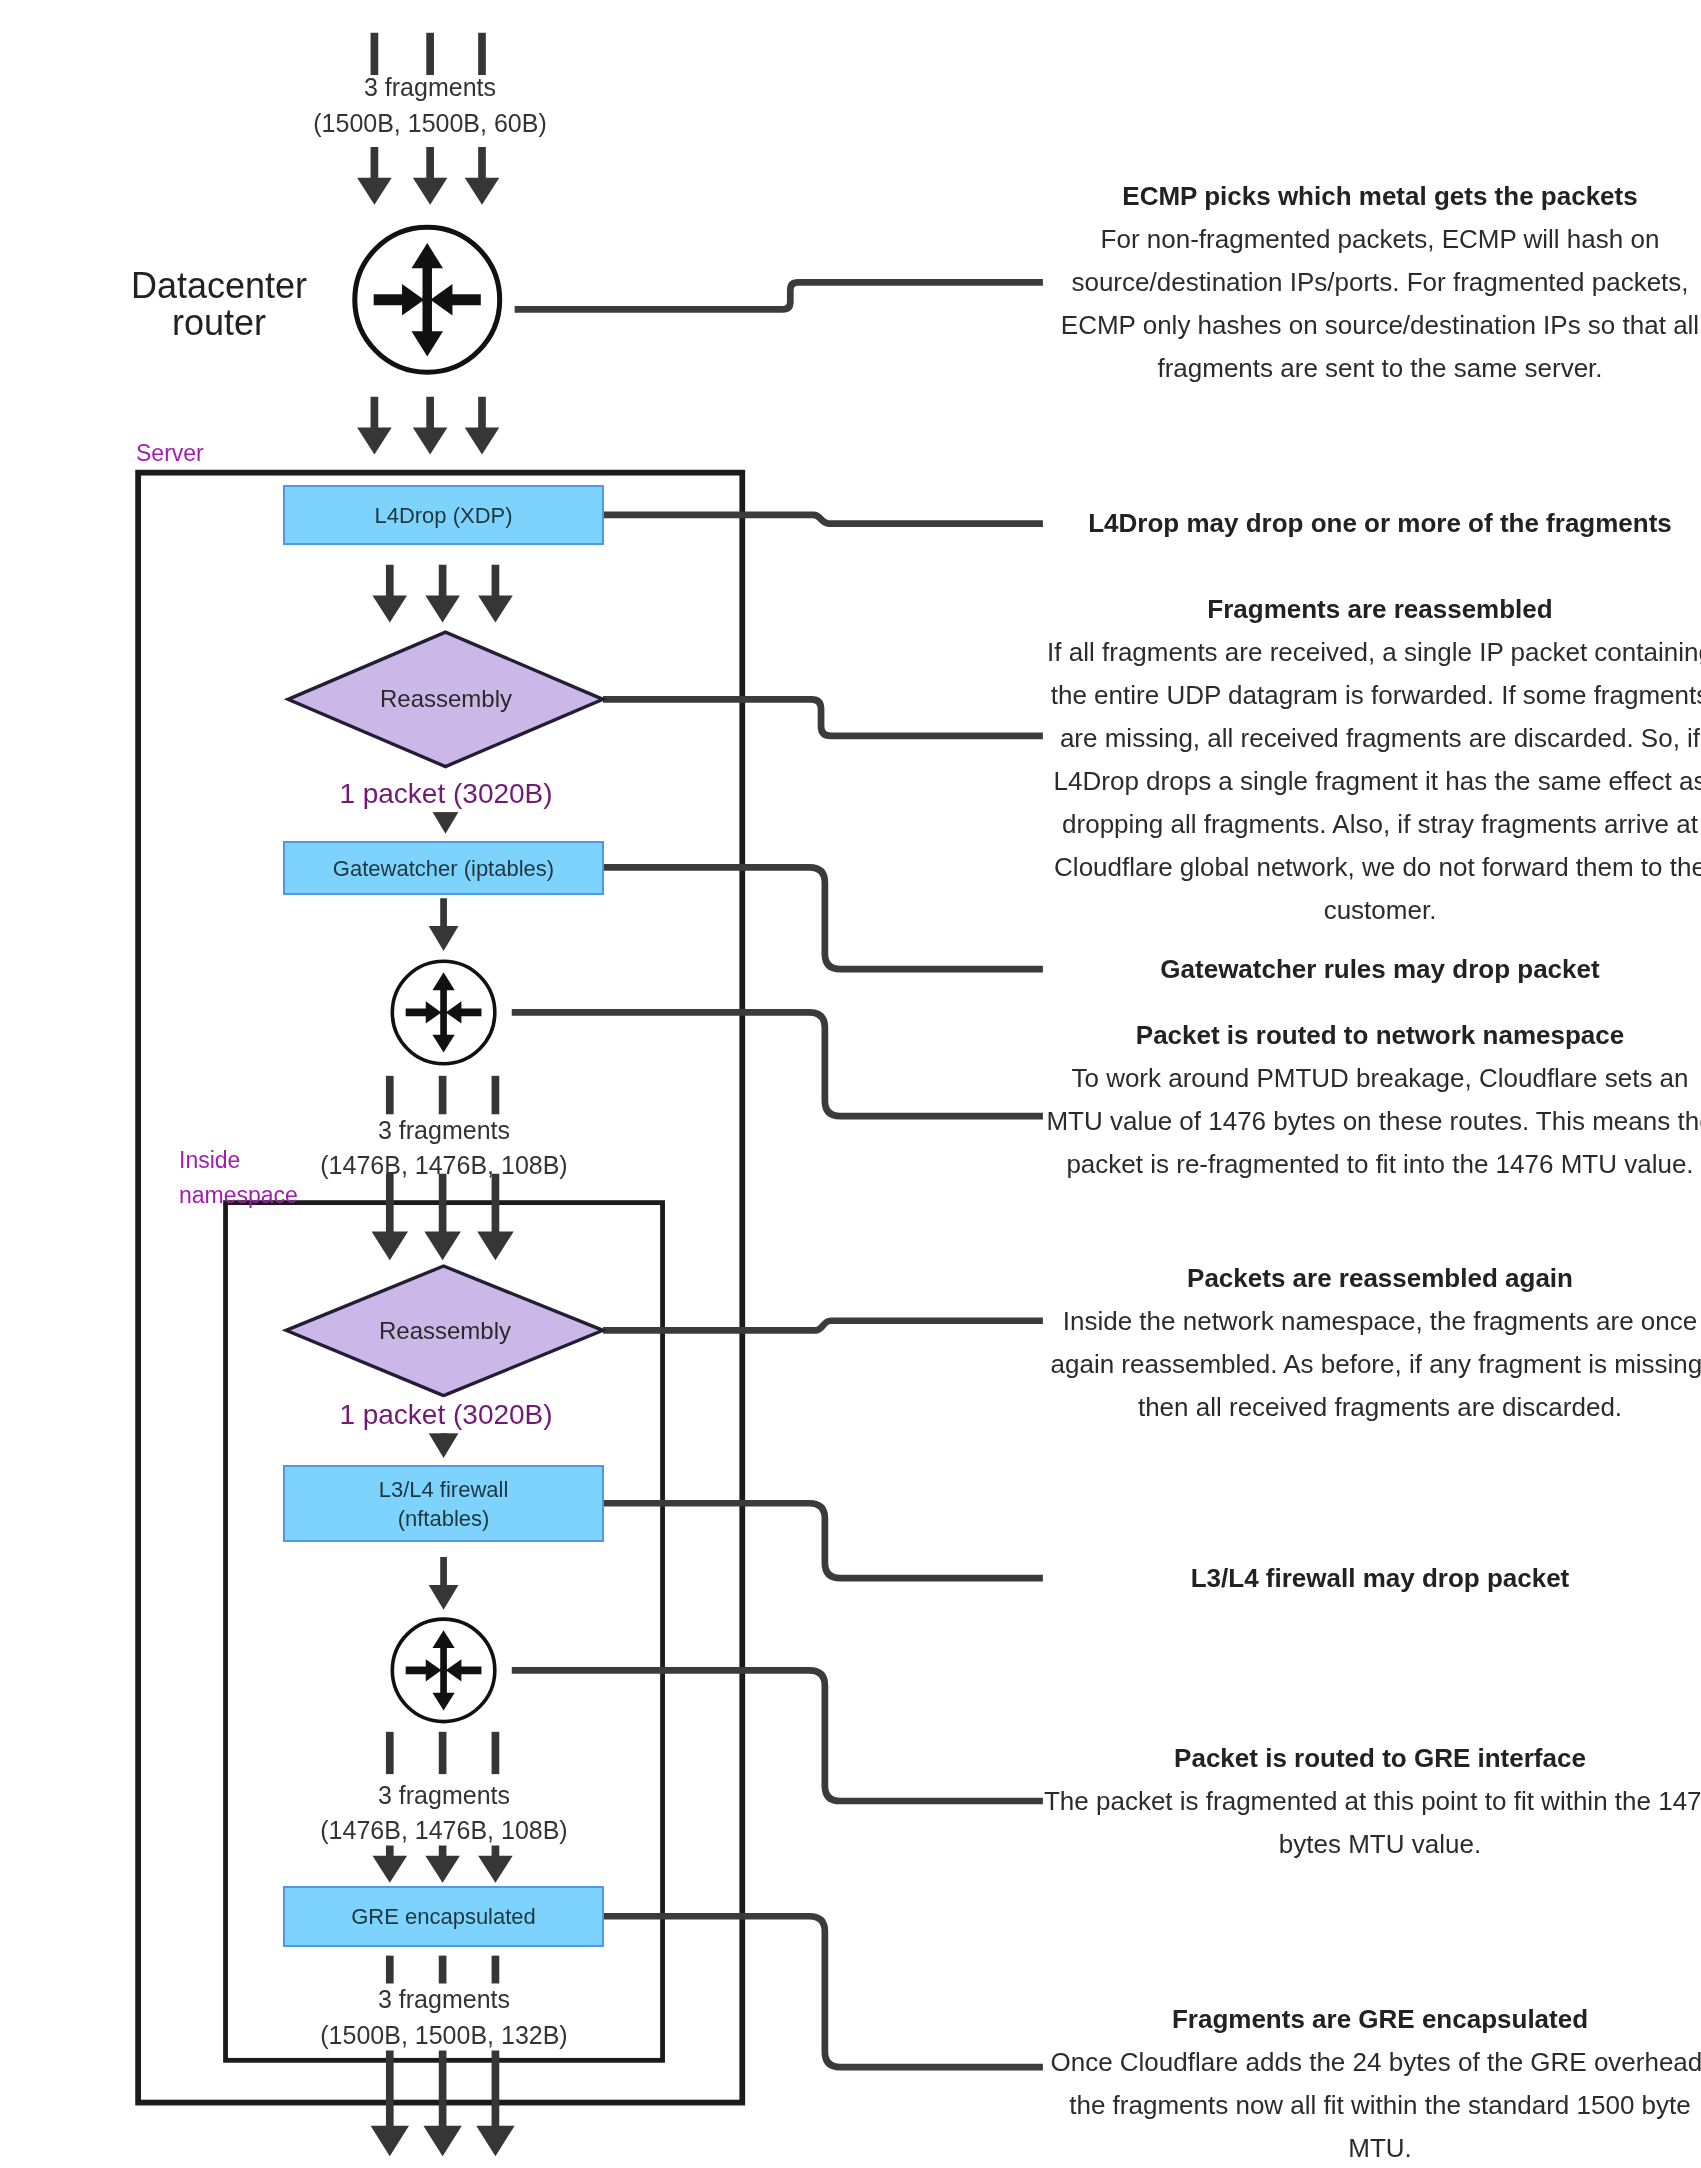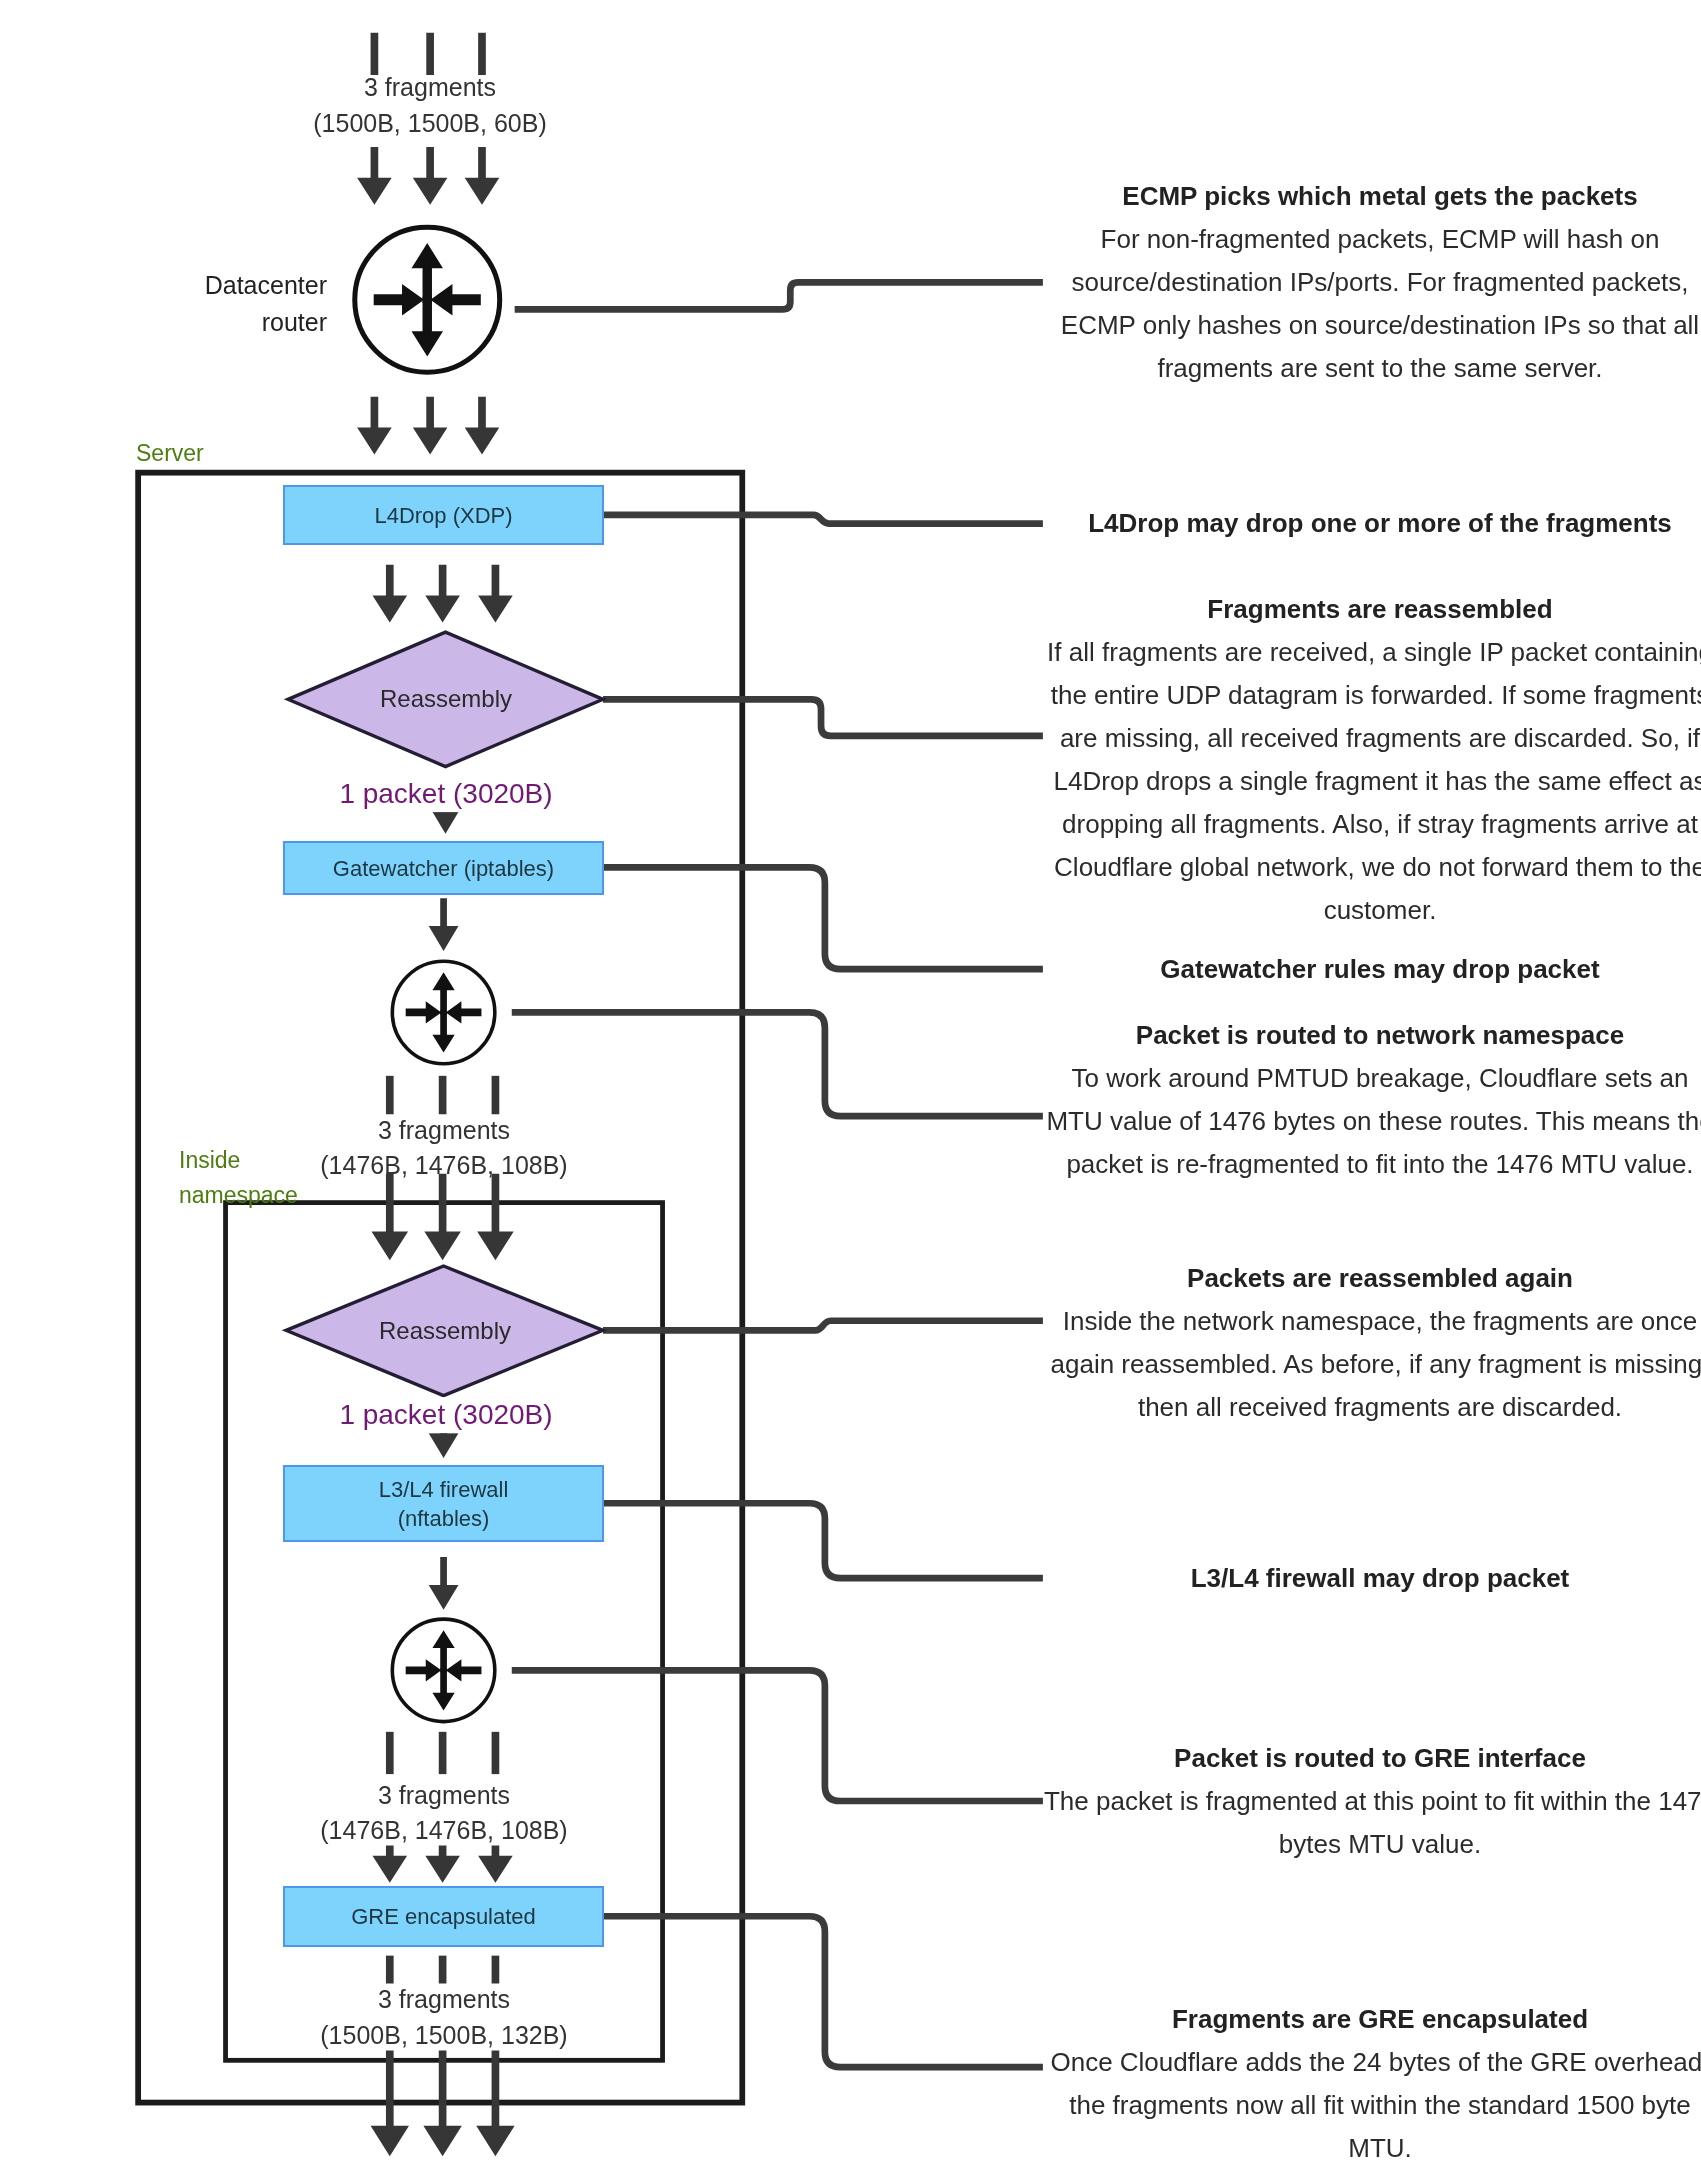--- a/index.html
+++ b/index.html
@@ -3,22 +3,22 @@
 <meta charset="utf-8">
 <style>
   html,body{margin:0;padding:0;background:#ffffff;}
   #canvas{position:relative;width:1701px;height:2168px;background:#ffffff;
           font-family:"Liberation Sans",sans-serif;color:#2b2b2b;overflow:hidden;margin-left:20px;}
   #wires{position:absolute;left:0;top:0;z-index:1;}
   .lbl{position:absolute;z-index:2;white-space:nowrap;}
   .ctr{transform:translate(-50%,-50%);text-align:center;}
   .frag{font-size:25px;color:#333;}
   .whitebg{background:#ffffff;padding:1px 7.7px;}
-  .boxlbl{font-size:23px;color:#4d7c0f;}
-  .biglbl{font-size:25px;color:#222;line-height:37px;text-align:right;}
+  .boxlbl{font-size:23px;color:#a21caf;}
+  .biglbl{font-size:36px;color:#222;line-height:37px;text-align:center;}
   .node{position:absolute;z-index:2;display:flex;flex-direction:column;align-items:center;
         justify-content:center;background:#7dd3fc;border:2.9px solid #4f97e8;box-sizing:border-box;
         font-size:22px;color:#1d3640;text-align:center;line-height:29px;}
   .dlabel{position:absolute;z-index:2;font-size:24px;color:#2a2a2a;transform:translate(-50%,-50%);}
   .pkt{position:absolute;z-index:2;font-size:28px;color:#701a75;transform:translate(-50%,-50%);
        background:#fff;padding:1.9px 9.6px;white-space:nowrap;}
   .ann{position:absolute;left:1021px;width:678px;z-index:2;text-align:center;}
   .ann-h{font-weight:bold;font-size:26px;line-height:43px;color:#222;}
   .ann-b{font-size:26px;line-height:43px;color:#2b2b2b;}
 </style>

